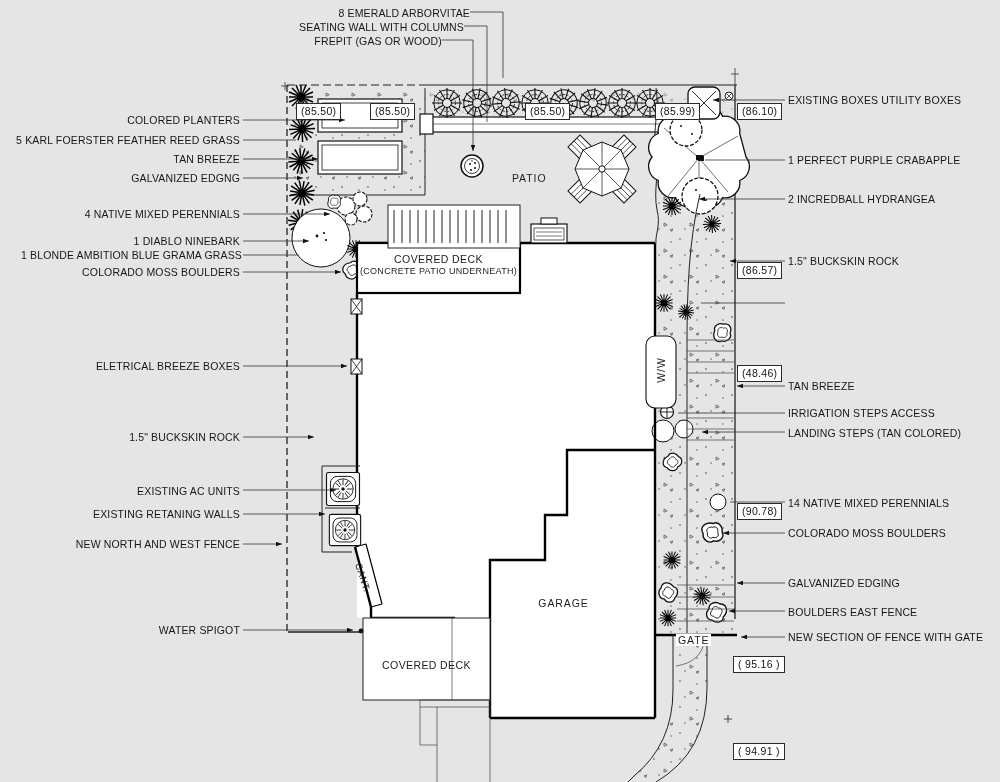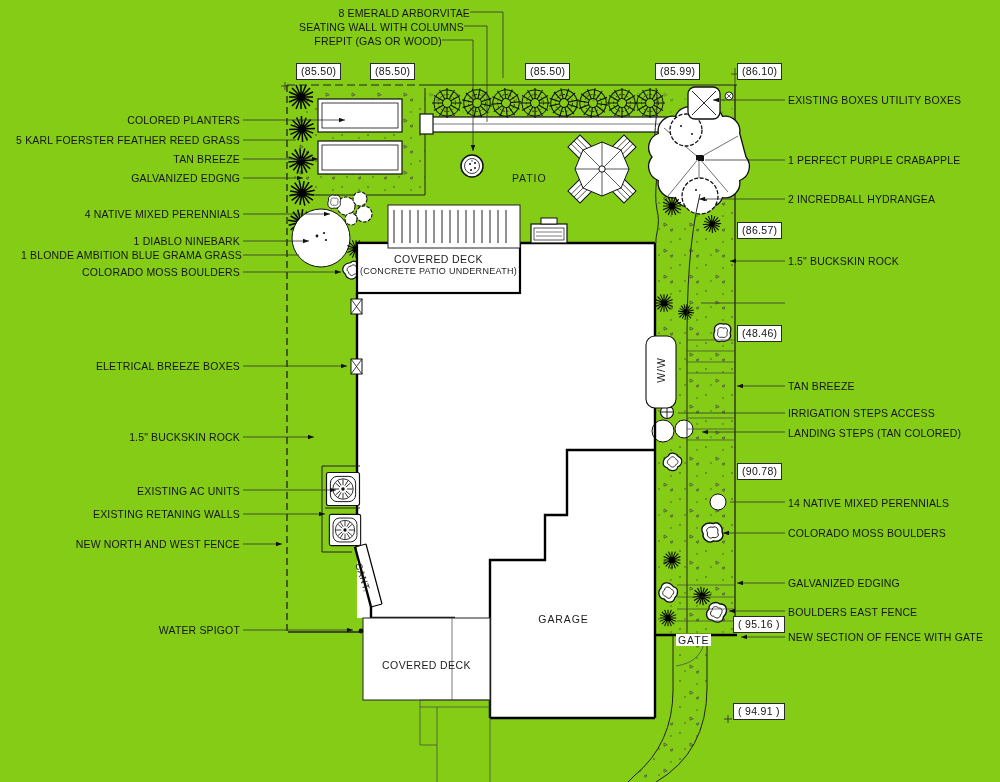--- a/index.html
+++ b/index.html
@@ -1,23 +1,23 @@
 <!DOCTYPE html>
 <html><head>
 <meta charset="utf-8">
 <style>
   html,body{margin:0;padding:0;background:#fff;}
-  .wrap{position:relative;width:1000px;height:782px;background:#84cc16;overflow:hidden;
+  .wrap{position:relative;width:1000px;height:782px;background:#e5e5e5;overflow:hidden;
         font-family:"Liberation Sans",sans-serif;color:#141414;}
   svg{position:absolute;left:0;top:0;}
   .lbl{position:absolute;font-size:10.5px;line-height:12.5px;letter-spacing:.15px;
        white-space:pre-line;color:#161616;}
   .lbl.l{text-align:right;}
   .elev{position:absolute;border:1.3px solid #2a2a2a;font-size:10.5px;height:15px;
-        line-height:15px;padding:0 4px;background:#fff;letter-spacing:.3px;}
+        line-height:15px;padding:0 4px;background:#fff;letter-spacing:.3px;margin-top:40px;}
   .area{position:absolute;font-size:10.5px;letter-spacing:.9px;color:#1d1d1d;}
   .area.sm{font-size:9px;letter-spacing:.3px;}
   .rot-ww{transform:rotate(-90deg);transform-origin:center;}
   .rot-cant{transform:rotate(72deg);transform-origin:center;font-size:9.5px;letter-spacing:.5px;}
   .ld{stroke:#333;stroke-width:.8;fill:none;}
   .wall{stroke:#000;stroke-width:2.4;fill:none;}
   .thin{stroke:#222;stroke-width:1;fill:none;}
   .vthin{stroke:#444;stroke-width:.7;fill:none;}
 </style>
 </head>
@@ -332,19 +332,19 @@
 <div class="lbl" style="top:427px;left:788px">LANDING STEPS (TAN COLORED)</div>
 <div class="lbl" style="top:497px;left:788px">14 NATIVE MIXED PERENNIALS</div>
 <div class="lbl" style="top:527px;left:788px">COLORADO MOSS BOULDERS</div>
 <div class="lbl" style="top:577px;left:788px">GALVANIZED EDGING</div>
 <div class="lbl" style="top:606px;left:788px">BOULDERS EAST FENCE</div>
 <div class="lbl" style="top:631px;left:788px">NEW SECTION OF FENCE WITH GATE</div>
 
 <div class="area" style="top:172px;left:512px">PATIO</div>
 <div class="area" style="top:253px;left:357px;width:163px;text-align:center;letter-spacing:.4px">COVERED DECK</div>
 <div class="area sm" style="top:266px;left:357px;width:163px;text-align:center">(CONCRETE PATIO UNDERNEATH)</div>
-<div class="area" style="top:613px;left:490px;width:147px;text-align:center">GARAGE</div>
+<div class="area" style="top:597px;left:490px;width:147px;text-align:center">GARAGE</div>
 <div class="area" style="top:659px;left:363px;width:127px;text-align:center;letter-spacing:.4px">COVERED DECK</div>
 <div class="area rot-ww" style="top:364px;left:641px;width:40px;text-align:center">W/W</div>
 <div class="area rot-cant" style="top:572px;left:346px;width:34px;text-align:center">CANT.</div>
 <div class="area" style="top:634px;left:676px;background:#fff;padding:0 2px">GATE</div>
 
 </div>
 
 </body></html>

